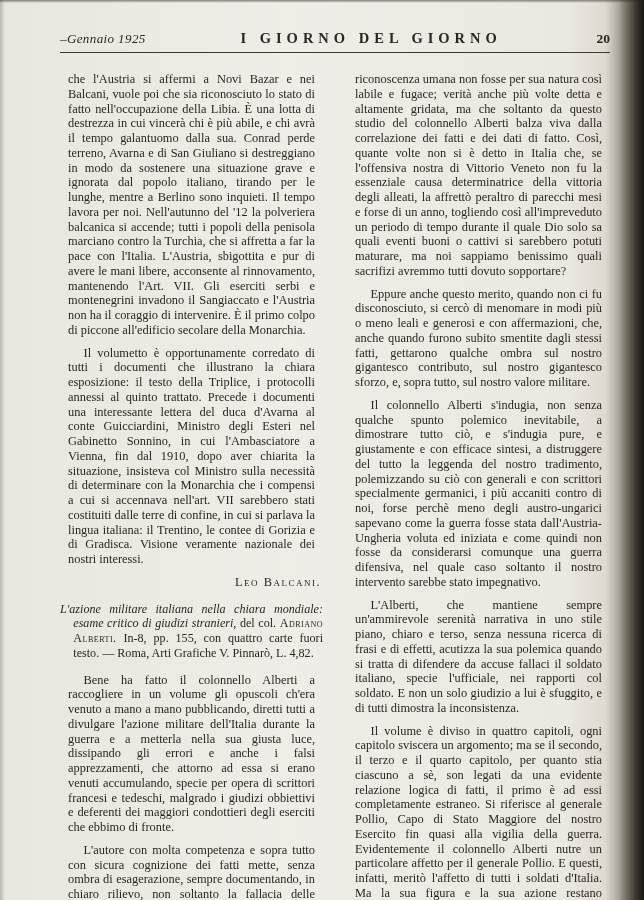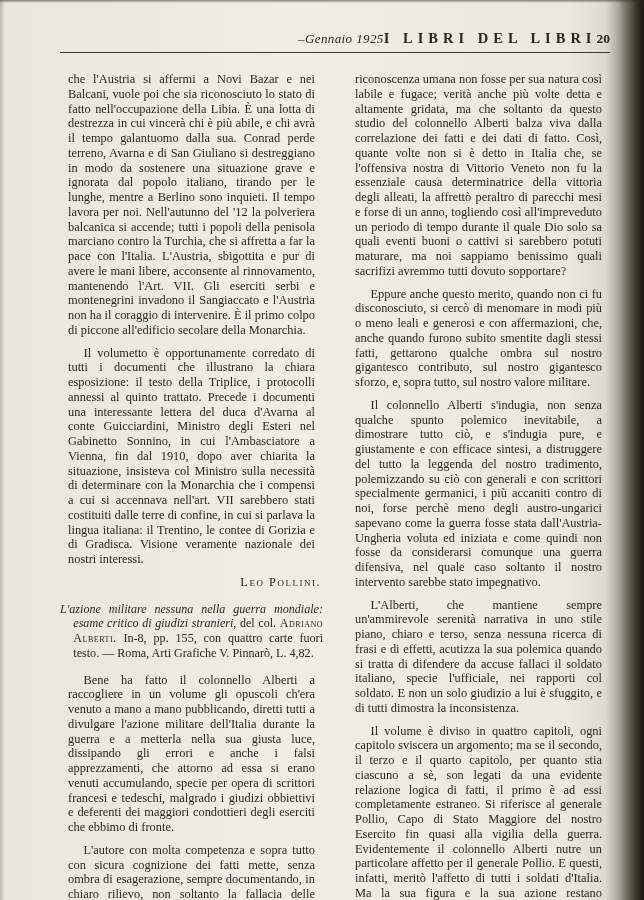--- a/index.html
+++ b/index.html
@@ -28,21 +28,21 @@
     background:linear-gradient(to right,rgba(50,45,37,.25),rgba(50,45,37,0));
     pointer-events:none;
   }
   .inner{
     position:relative;
     box-sizing:border-box;
     padding:30px 34px 18px 60px;
     height:100%;
   }
   .header{
-    display:flex;justify-content:flex-end;align-items:baseline;
+    display:flex;justify-content:space-between;align-items:baseline;
     margin-bottom:5px;
   }
   .issue{font-style:italic;font-size:13px;letter-spacing:.4px;}
   .journal{font-size:14.5px;font-weight:700;letter-spacing:5px;white-space:nowrap;}
   .pageno{font-size:13.5px;font-weight:700;}
   .rule{border-top:1.5px solid #3e3931;margin-bottom:11px;}
   .columns{
     display:flex;gap:24px;
     font-size:12.4px;line-height:14.75px;
     text-align:justify;
@@ -67,33 +67,33 @@
   .cit-author{font-variant:small-caps;letter-spacing:.5px;}
 </style>
 </head>
 <body>
 
 <div class="page">
   <div class="inner">
 
     <div class="header">
       <span class="issue">–Gennaio 1925</span>
-      <span class="journal">I LIBRI DEL LIBRI</span>
+      <span class="journal">I GIORNO DEL GIORNO</span>
       <span class="pageno">20</span>
     </div>
 
     <div class="rule"></div>
 
     <div class="columns">
 
       <div class="col">
         <p class="cont">che l'Austria si affermi a Novi Bazar e nei Balcani, vuole poi che sia riconosciuto lo stato di fatto nell'occupazione della Libia. È una lotta di destrezza in cui vincerà chi è più abile, e chi avrà il tempo galantuomo dalla sua. Conrad perde terreno, Avarna e di San Giuliano si destreggiano in modo da sostenere una situazione grave e ignorata dal popolo italiano, tirando per le lunghe, mentre a Berlino sono inquieti. Il tempo lavora per noi. Nell'autunno del '12 la polveriera balcanica si accende; tutti i popoli della penisola marciano contro la Turchia, che si affretta a far la pace con l'Italia. L'Austria, sbigottita e pur di avere le mani libere, acconsente al rinnovamento, mantenendo l'Art. VII. Gli eserciti serbi e montenegrini invadono il Sangiaccato e l'Austria non ha il coraggio di intervenire. È il primo colpo di piccone all'edificio secolare della Monarchia.</p>
         <p>Il volumetto è opportunamente corredato di tutti i documenti che illustrano la chiara esposizione: il testo della Triplice, i protocolli annessi al quinto trattato. Precede i documenti una interessante lettera del duca d'Avarna al conte Guicciardini, Ministro degli Esteri nel Gabinetto Sonnino, in cui l'Ambasciatore a Vienna, fin dal 1910, dopo aver chiarita la situazione, insisteva col Ministro sulla necessità di determinare con la Monarchia che i compensi a cui si accennava nell'art. VII sarebbero stati costituiti dalle terre di confine, in cui si parlava la lingua italiana: il Trentino, le contee di Gorizia e di Gradisca. Visione veramente nazionale dei nostri interessi.</p>
-        <p class="signature">Leo Pollini.</p>
-        <p class="citation"><span class="cit-title">L'azione militare nessuna nella guerra mondiale: esame critico di giudizi stranieri,</span><span> del col. </span><span class="cit-author">Adriano Alberti.</span><span> In-8, pp. 155, con quattro carte fuori testo. — Roma, Arti Grafiche V. Pinnarò, L. 4,82.</span></p>
+        <p class="signature">Leo Balcani.</p>
+        <p class="citation"><span class="cit-title">L'azione militare italiana nella chiara mondiale: esame critico di giudizi stranieri,</span><span> del col. </span><span class="cit-author">Adriano Alberti.</span><span> In-8, pp. 155, con quattro carte fuori testo. — Roma, Arti Grafiche V. Pinnarò, L. 4,82.</span></p>
         <p>Bene ha fatto il colonnello Alberti a raccogliere in un volume gli opuscoli ch'era venuto a mano a mano pubblicando, diretti tutti a divulgare l'azione militare dell'Italia durante la guerra e a metterla nella sua giusta luce, dissipando gli errori e anche i falsi apprezzamenti, che attorno ad essa si erano venuti accumulando, specie per opera di scrittori francesi e tedeschi, malgrado i giudizi obbiettivi e deferenti dei maggiori condottieri degli eserciti che ebbimo di fronte.</p>
         <p>L'autore con molta competenza e sopra tutto con sicura cognizione dei fatti mette, senza ombra di esagerazione, sempre documentando, in chiaro rilievo, non soltanto la fallacia delle critiche, ma il grandioso risultato ottenuto dal nostro esercito, che entrando in guerra quando l'esercito russo aveva già iniziato il suo declinare, ad esso gradatamente si sostituì, vincolando al proprio fronte tutte quelle forze austriache che altrimenti sarebbero state disponibili per operare sul fronte francese.</p>
 
       </div>
 
       <div class="col">
         <p class="cont">riconoscenza umana non fosse per sua natura così labile e fugace; verità anche più volte detta e altamente gridata, ma che soltanto da questo studio del colonnello Alberti balza viva dalla correlazione dei fatti e dei dati di fatto. Così, quante volte non si è detto in Italia che, se l'offensiva nostra di Vittorio Veneto non fu la essenziale causa determinatrice della vittoria degli alleati, la affrettò peraltro di parecchi mesi e forse di un anno, togliendo così all'impreveduto un periodo di tempo durante il quale Dio solo sa quali eventi buoni o cattivi si sarebbero potuti maturare, ma noi sappiamo benissimo quali sacrifizi avremmo tutti dovuto sopportare?</p>
         <p>Eppure anche questo merito, quando non ci fu disconosciuto, si cercò di menomare in modi più o meno leali e generosi e con affermazioni, che, anche quando furono subito smentite dagli stessi fatti, gettarono qualche ombra sul nostro gigantesco contributo, sul nostro gigantesco sforzo, e, sopra tutto, sul nostro valore militare.</p>
         <p>Il colonnello Alberti s'indugia, non senza qualche spunto polemico inevitabile, a dimostrare tutto ciò, e s'indugia pure, e giustamente e con efficace sintesi, a distruggere del tutto la leggenda del nostro tradimento, polemizzando su ciò con generali e con scrittori specialmente germanici, i più accaniti contro di noi, forse perchè meno degli austro-ungarici sapevano come la guerra fosse stata dall'Austria-Ungheria voluta ed iniziata e come quindi non fosse da considerarsi comunque una guerra difensiva, nel quale caso soltanto il nostro intervento sarebbe stato impegnativo.</p>
         <p>L'Alberti, che mantiene sempre un'ammirevole serenità narrativa in uno stile piano, chiaro e terso, senza nessuna ricerca di frasi e di effetti, acutizza la sua polemica quando si tratta di difendere da accuse fallaci il soldato italiano, specie l'ufficiale, nei rapporti col soldato. E non un solo giudizio a lui è sfuggito, e di tutti dimostra la inconsistenza.</p>

